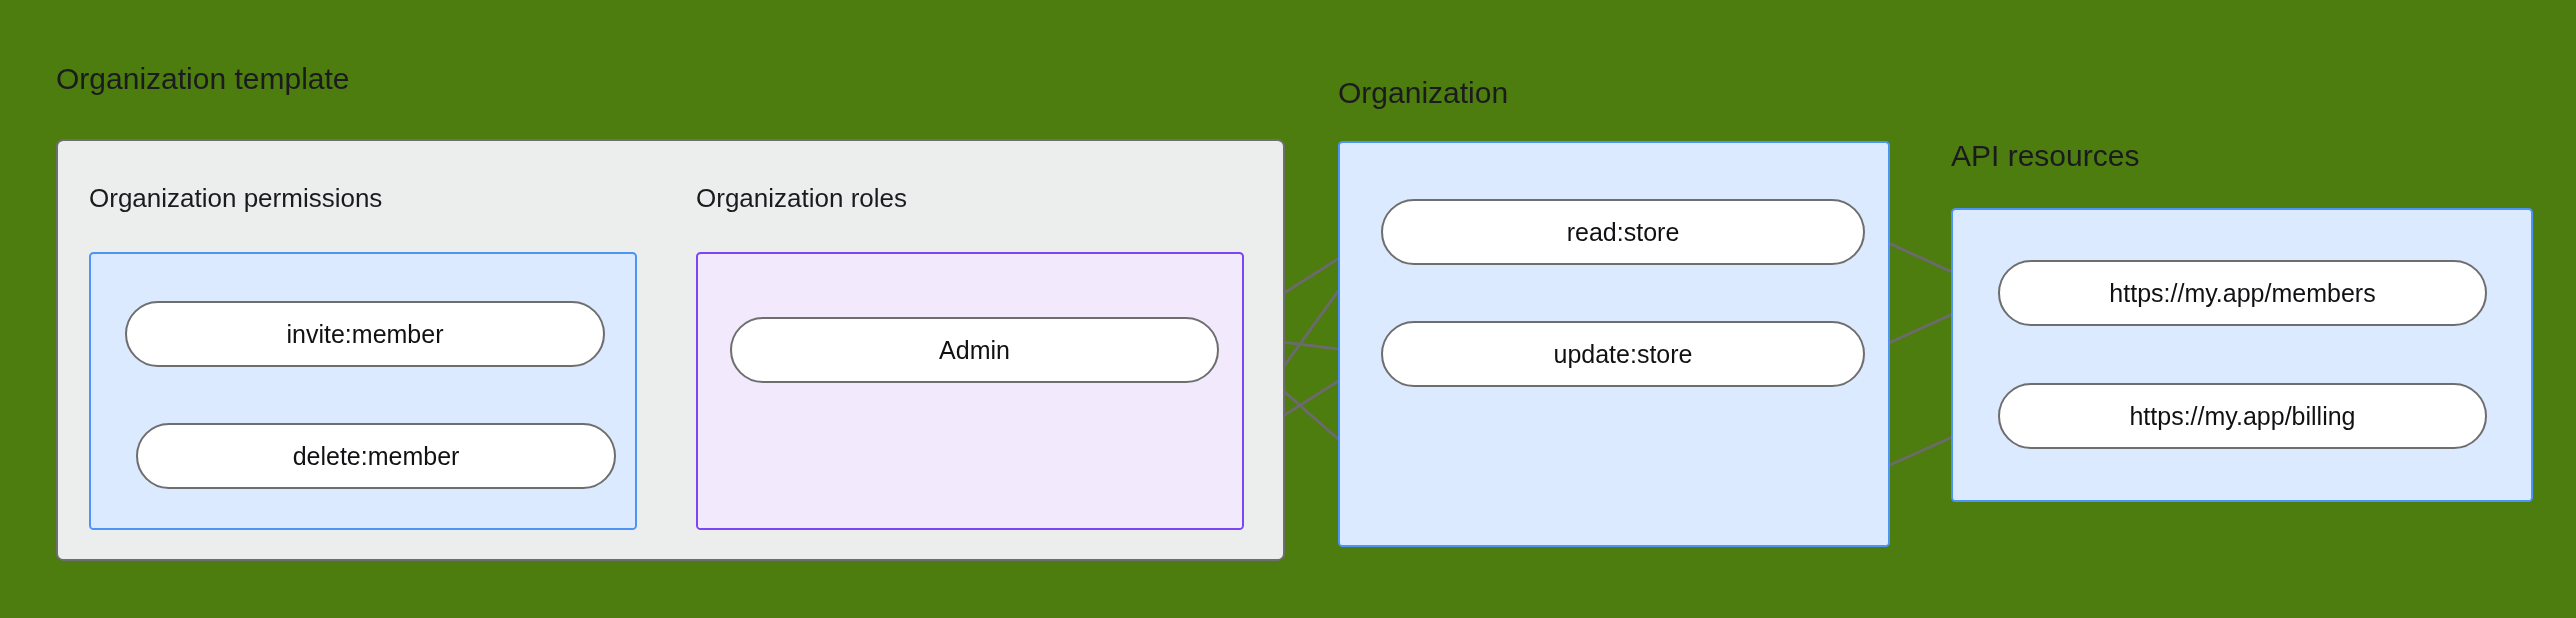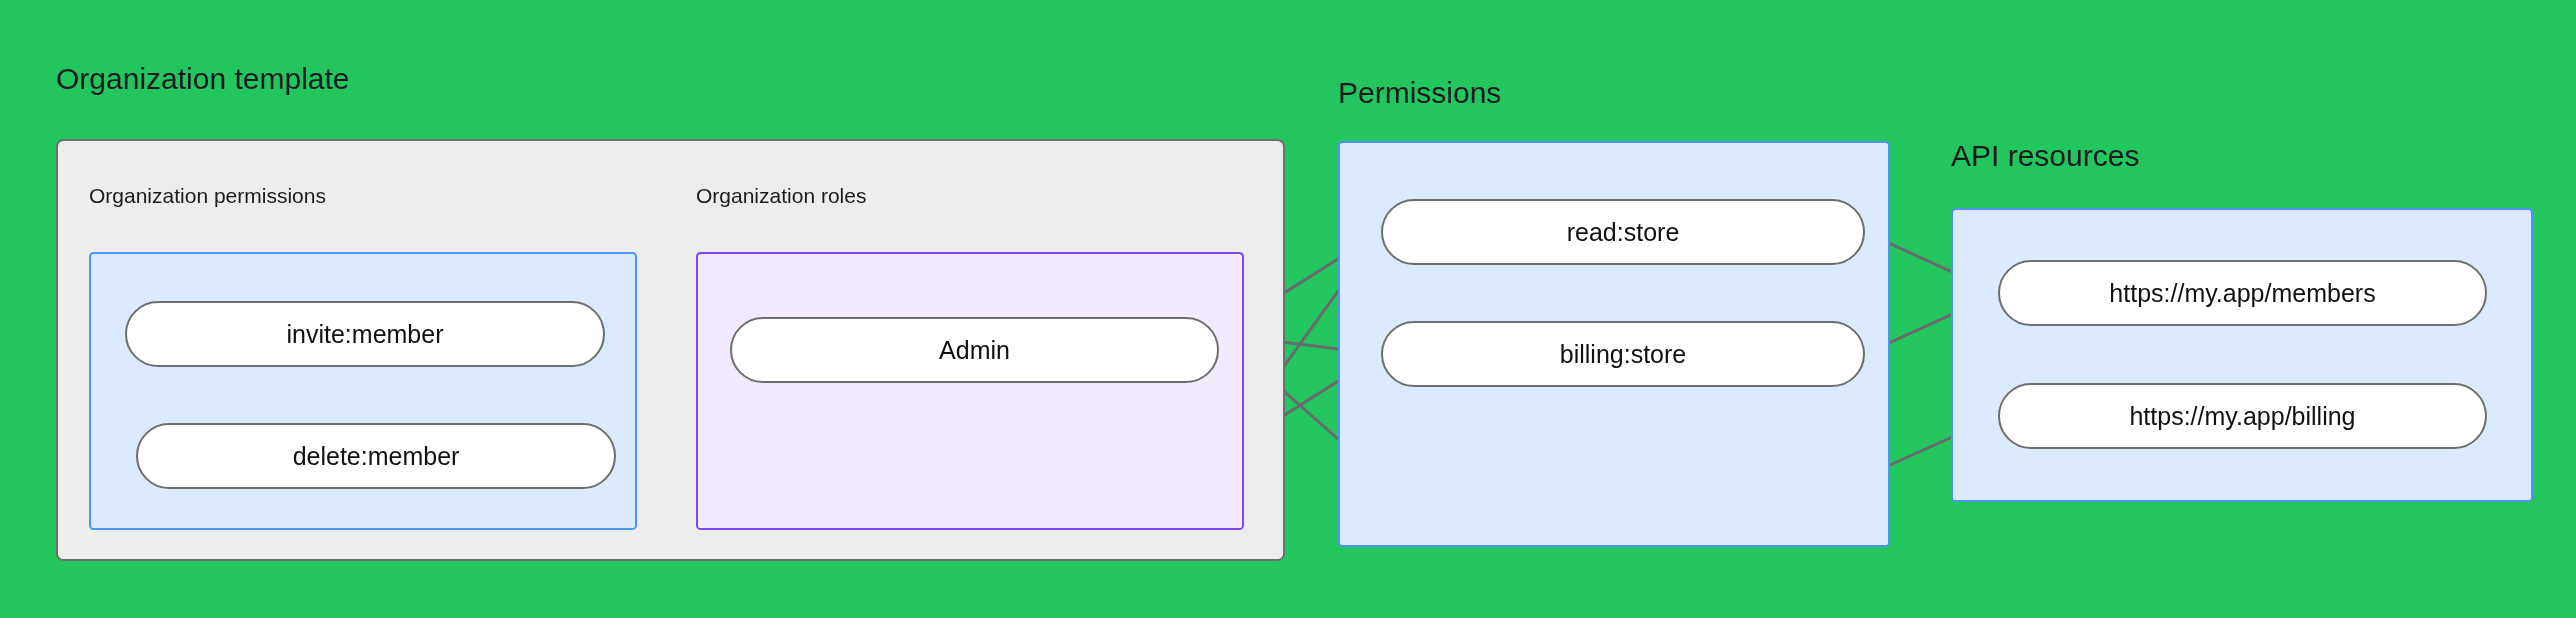--- a/index.html
+++ b/index.html
@@ -8,21 +8,21 @@
     background: #f7f8f8;
   }
   body {
     font-family: "Liberation Sans", sans-serif;
     -webkit-font-smoothing: antialiased;
   }
   #canvas {
     position: relative;
     width: 2576px;
     height: 619px;
-    background: #22c55e;
+    background: #4d7c0f;
     overflow: hidden;
   }
 
   
   #edges {
     position: absolute;
     left: 0;
     top: 0;
     width: 2576px;
     height: 619px;
@@ -41,21 +41,21 @@
   .group-title {
     position: absolute;
     color: #1b1b1f;
     font-size: 30px;
     line-height: 1;
     white-space: nowrap;
   }
   .sub-title {
     position: absolute;
     color: #1b1b1f;
-    font-size: 21px;
+    font-size: 26px;
     line-height: 1;
     white-space: nowrap;
   }
 
   
   .box {
     position: absolute;
     box-sizing: border-box;
   }
   .box-outer {
@@ -132,27 +132,27 @@
 
   <div class="node" style="left:136px; top:423px; width:480px; height:66px;">delete:member</div>
 
   <div class="sub-title" style="left:696px; top:185px;">Organization roles</div>
 
   <div class="box box-purple" style="left:696px; top:252px; width:548px; height:278px;"></div>
 
   <div class="node" style="left:730px; top:301px; width:489px; height:66px;margin-top:16px;">Admin</div>
 
 
-  <div class="group-title" style="left:1338px; top:78px;">Permissions</div>
+  <div class="group-title" style="left:1338px; top:78px;">Organization</div>
 
   <div class="box box-blue" style="left:1338px; top:141px; width:552px; height:406px;"></div>
 
   <div class="node" style="left:1381px; top:199px; width:484px; height:66px;">read:store</div>
 
-  <div class="node" style="left:1381px; top:321px; width:484px; height:66px;">billing:store</div>
+  <div class="node" style="left:1381px; top:321px; width:484px; height:66px;">update:store</div>
 
 
   <div class="group-title" style="left:1951px; top:141px;">API resources</div>
 
   <div class="box box-blue" style="left:1951px; top:208px; width:582px; height:294px;"></div>
 
   <div class="node" style="left:1998px; top:260px; width:489px; height:66px;">https://my.app/members</div>
 
   <div class="node" style="left:1998px; top:383px; width:489px; height:66px;">https://my.app/billing</div>
 

